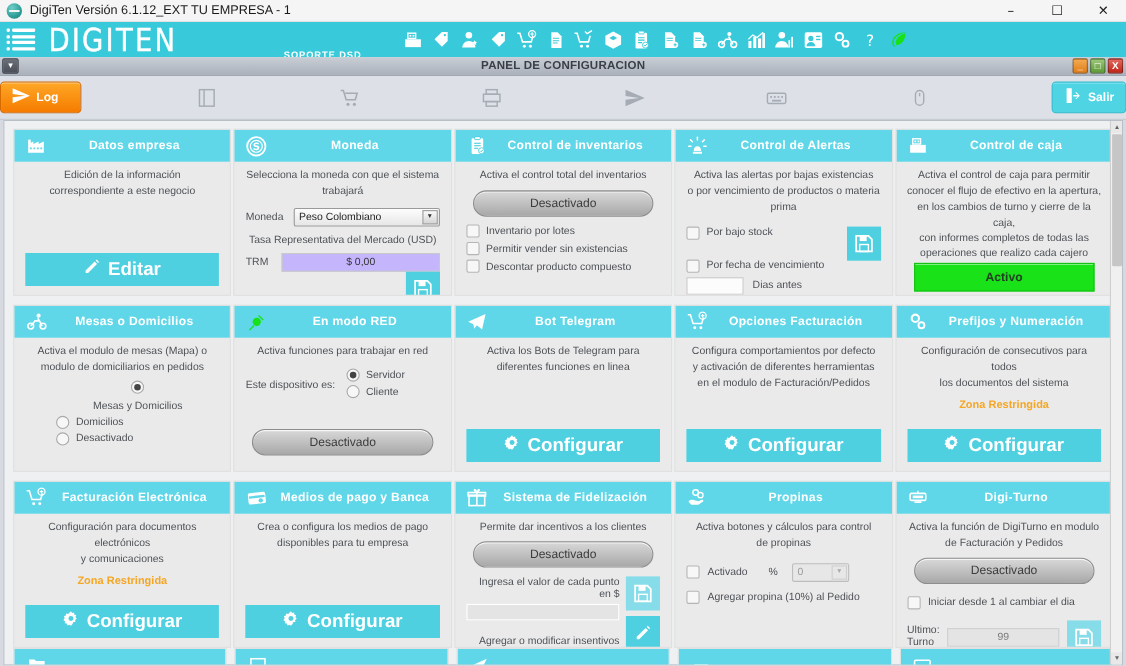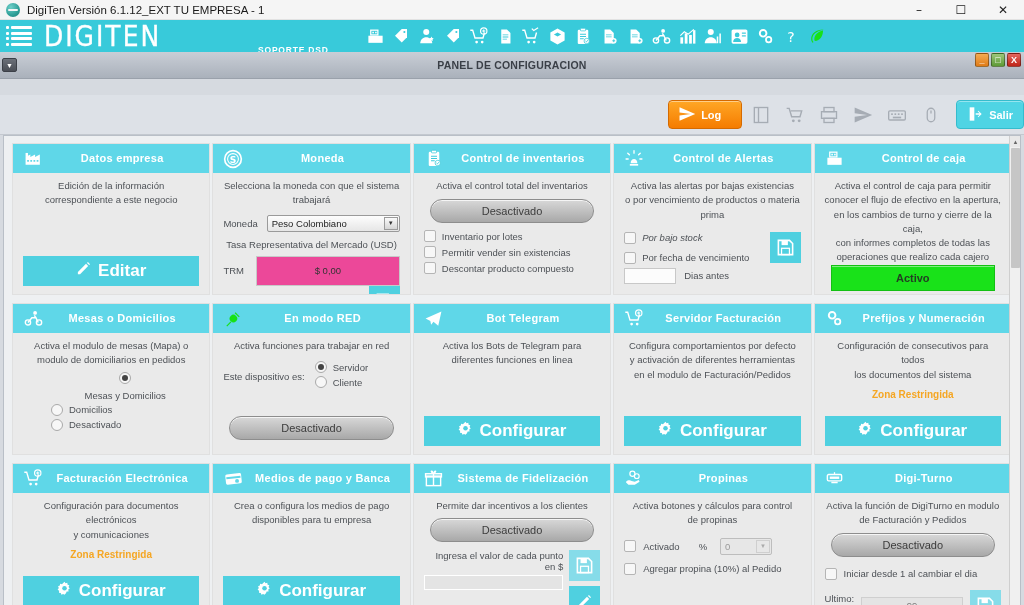--- a/index.html
+++ b/index.html
@@ -57,21 +57,21 @@
     position: absolute; left: 258px; top: 25px;
     color: #fff; font-size: 8.5px; letter-spacing: 0.8px; font-weight: bold;
   }
   .toolicons { position: absolute; left: 364px; top: 0; height: 32px; display: flex; align-items: center; gap: 4px; }
   .ticon { width: 22px; height: 24px; display: flex; align-items: center; justify-content: center; color: #fff; }
   .ticon svg { display: block; }
 
   
   .mdi { position: relative; height: 553px; background: #d6dae0; padding: 0; }
   .mdi-title {
-    height: 27px; background: linear-gradient(#c9ced6, #aab1bb);
+    height: 17px; background: linear-gradient(#c9ced6, #aab1bb);
     display: flex; align-items: center; position: relative;
     border-bottom: 1px solid #9aa1ab;
   }
   .mdi-sysbtn {
     width: 15px; height: 14px; margin-left: 2px;
     background: linear-gradient(#6b7079, #4a4e56);
     border: 1px solid #3c4048; border-radius: 2px;
     display: flex; align-items: center; justify-content: center;
     color: #fff; font-size: 7px;
   }
@@ -85,23 +85,22 @@
     display: flex; align-items: center; justify-content: center;
     font-size: 9px; color: #fff; font-weight: bold; line-height: 1;
   }
   .wbtn.min { background: linear-gradient(#f4ab52, #e07c18); }
   .wbtn.max { background: linear-gradient(#9ec77b, #5d9a35); }
   .wbtn.cls { background: linear-gradient(#e4695f, #bf2418); }
 
   
   .subbar {
     height: 40px; background: #dde1e7;
-    display: flex; align-items: center; justify-content: flex-end; gap: 4px;
+    display: flex; align-items: center; justify-content: space-between; gap: 4px;
     border-bottom: 1px solid #c3c8cf;
-    margin-top: 16px;
   }
   .btn-log {
     height: 29px; min-width: 74px; padding: 0 9px;
     background: linear-gradient(#ffa726, #f57c00);
     border: 1px solid #d56a00; border-radius: 4px;
     display: flex; align-items: center; gap: 5px;
     color: #fff; font-size: 11px; font-weight: bold;
     box-shadow: inset 0 1px 0 rgba(255,255,255,.45);
   }
   .btn-plain {
@@ -185,21 +184,21 @@
     padding-left: 4px; position: relative;
   }
   .select .arrow {
     position: absolute; right: 1px; top: 1px; bottom: 1px; width: 14px;
     background: linear-gradient(#fafafa, #d5d5d5); border: 1px solid #9a9a9a;
     display: flex; align-items: center; justify-content: center; font-size: 6px; color: #333;
   }
   .select.disabled { background: #e7e7e7; color: #9a9a9a; border-color: #bdbdbd; }
   .select.disabled .arrow { color: #aaa; background: #e7e7e7; border-color: #cfcfcf; }
   .textin {
-    height: 30px; background: #ec4899; border: 1px solid #c8c8c8;
+    height: 17px; background: #c4b5fd; border: 1px solid #c8c8c8;
     font-size: 9.5px; color: #333; display: flex; align-items: center; justify-content: center;
   }
   .textin.empty { background: #fcfcfc; }
   .textin.grey { background: #e4e4e4; color: #7b7b7b; border-color: #cfcfcf; }
   .sqbtn {
     width: 31px; height: 31px; background: #4fd0e0; color: #fff;
     display: flex; align-items: center; justify-content: center; flex: none;
   }
   .sqbtn.pale { background: #86dce9; }
 
@@ -554,21 +553,21 @@
                   <line x1="21.5" y1="12" x2="19" y2="12"></line>
                 </g>
               </svg>
             </span>
             <span class="card-title">Control de Alertas</span>
           </div>
           <div class="card-body">
             <div class="desc">Activa las alertas por bajas existencias<br>o por vencimiento de productos o materia prima</div>
             <div style="display: flex; margin-top: 10px; gap: 8px; align-items: flex-start;">
               <div style="flex: 1 1 0%;">
-                <div class="row" style="margin-bottom: 8px; font-style: italic;">
+                <div class="row" style="margin-bottom: 18px;">
                   <span class="chk"></span>
                   <span class="lbl">Por bajo stock</span>
                 </div>
                 <div class="row" style="margin-bottom: 4px;">
                   <span class="chk"></span>
                   <span class="lbl">Por fecha de vencimiento</span>
                 </div>
                 <div class="row" style="gap: 8px;">
                   <div class="textin empty" style="width: 52px; height: 16px;"></div>
                   <span class="lbl">Dias antes</span>
@@ -691,21 +690,21 @@
           <div class="card-head">
             <span class="hicon">
               <svg width="20" height="19" viewBox="0 0 24 24">
                 <path d="M1 4h3l3 10h10l2-7" fill="none" stroke="#fff" stroke-width="1.8"></path>
                 <circle cx="9" cy="19" r="1.7" fill="#fff"></circle>
                 <circle cx="16" cy="19" r="1.7" fill="#fff"></circle>
                 <circle cx="18" cy="5" r="4" fill="none" stroke="#fff" stroke-width="1.5"></circle>
                 <path d="M18 3v4M16 5h4" stroke="#fff" stroke-width="1.3"></path>
               </svg>
             </span>
-            <span class="card-title">Servidor Facturación</span>
+            <span class="card-title">Opciones Facturación</span>
           </div>
           <div class="card-body">
             <div class="desc">Configura comportamientos por defecto<br>y activación de diferentes herramientas<br>en el modulo de Facturación/Pedidos</div>
             <div class="spacer"></div>
             <div class="btn-cyan">
               <span><svg width="15" height="15" viewBox="0 0 24 24">
                   <path fill="#fff" d="M12 1l1.6 2.5 2.9-.6.4 3 2.8 1-1.2 2.7 1.9 2.3-2.4 1.8.5 2.9-3 .3-1.2 2.7L12 22l-2.3-1.4-2.7 1.2-.9-2.8-3-.4.4-3-2.5-1.6L2.9 11 1.7 8.3l2.8-1L5 4.4l2.9.6z"></path>
                   <circle cx="12" cy="11.5" r="3.6" fill="#4fd0e0"></circle>
                 </svg></span>
               <span>Configurar</span>

